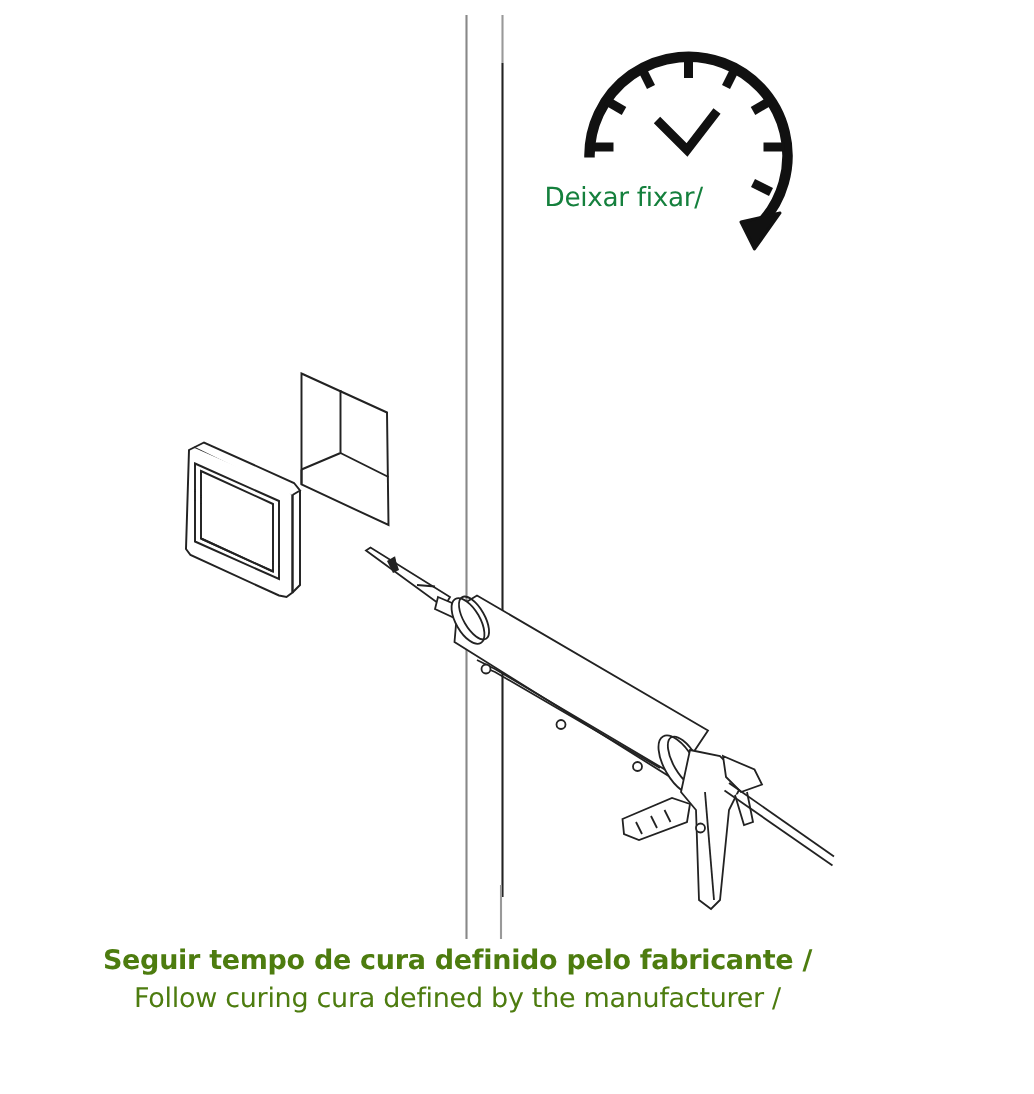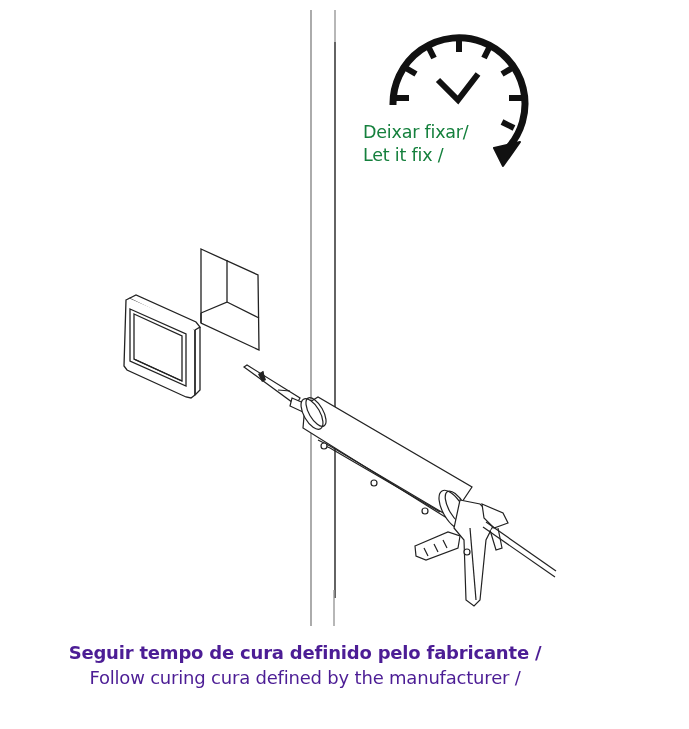--- a/index.html
+++ b/index.html
@@ -1,20 +1,20 @@
 <!DOCTYPE html>
 <html><head>
 <meta charset="utf-8">
 <style>
   html, body { margin:0; padding:0; background:#ffffff; }
   body { width:689px; height:729px; position:relative; overflow:hidden; font-family:"DejaVu Sans", sans-serif; color:#111; }
   #illustration { position:absolute; left:0; top:0; width:689px; height:729px; }
   .clock-label { position:absolute; left:339px; top:121px; font-size:17.5px; line-height:23px; color:#15803d; letter-spacing:-0.2px;margin-left:24px; }
   .clock-label div { white-space:nowrap; }
-  .caption { position:absolute; left:0; width:610px; top:628px; text-align:center; font-size:18px; line-height:25px; color:#4c1d95;margin-top:12px; }
+  .caption { position:absolute; left:0; width:610px; top:628px; text-align:center; font-size:18px; line-height:25px; color:#4d7c0f; }
   .caption .bold { font-weight:bold; }
   .caption div { white-space:nowrap; letter-spacing:-0.2px; }
 </style>
 </head>
 <body>
 
 <svg id="illustration" viewBox="0 0 689 729" xmlns="http://www.w3.org/2000/svg">
 
   <g stroke-width="1.4" fill="none">
     <line x1="311" y1="10" x2="311" y2="626" stroke="#888"></line>
@@ -91,19 +91,18 @@
     <path d="M482 504 L503 513 L508 523 L494 528 L484 518 Z"></path>
     <path d="M490 530 L496 550 L502 548 L498 528"></path>
 
     <line x1="483" y1="527" x2="555" y2="577" stroke-width="1.2"></line>
     <line x1="486" y1="522" x2="556" y2="571" stroke-width="1.2"></line>
   </g>
 </svg>
 
 <div class="clock-label">
   <div>Deixar fixar/</div>
-  <div>Let it fix /</div>
 </div>
 
 <div class="caption">
   <div class="bold">Seguir tempo de cura definido pelo fabricante /</div>
   <div>Follow curing cura defined by the manufacturer /</div>
 </div>
 
 </body></html>

